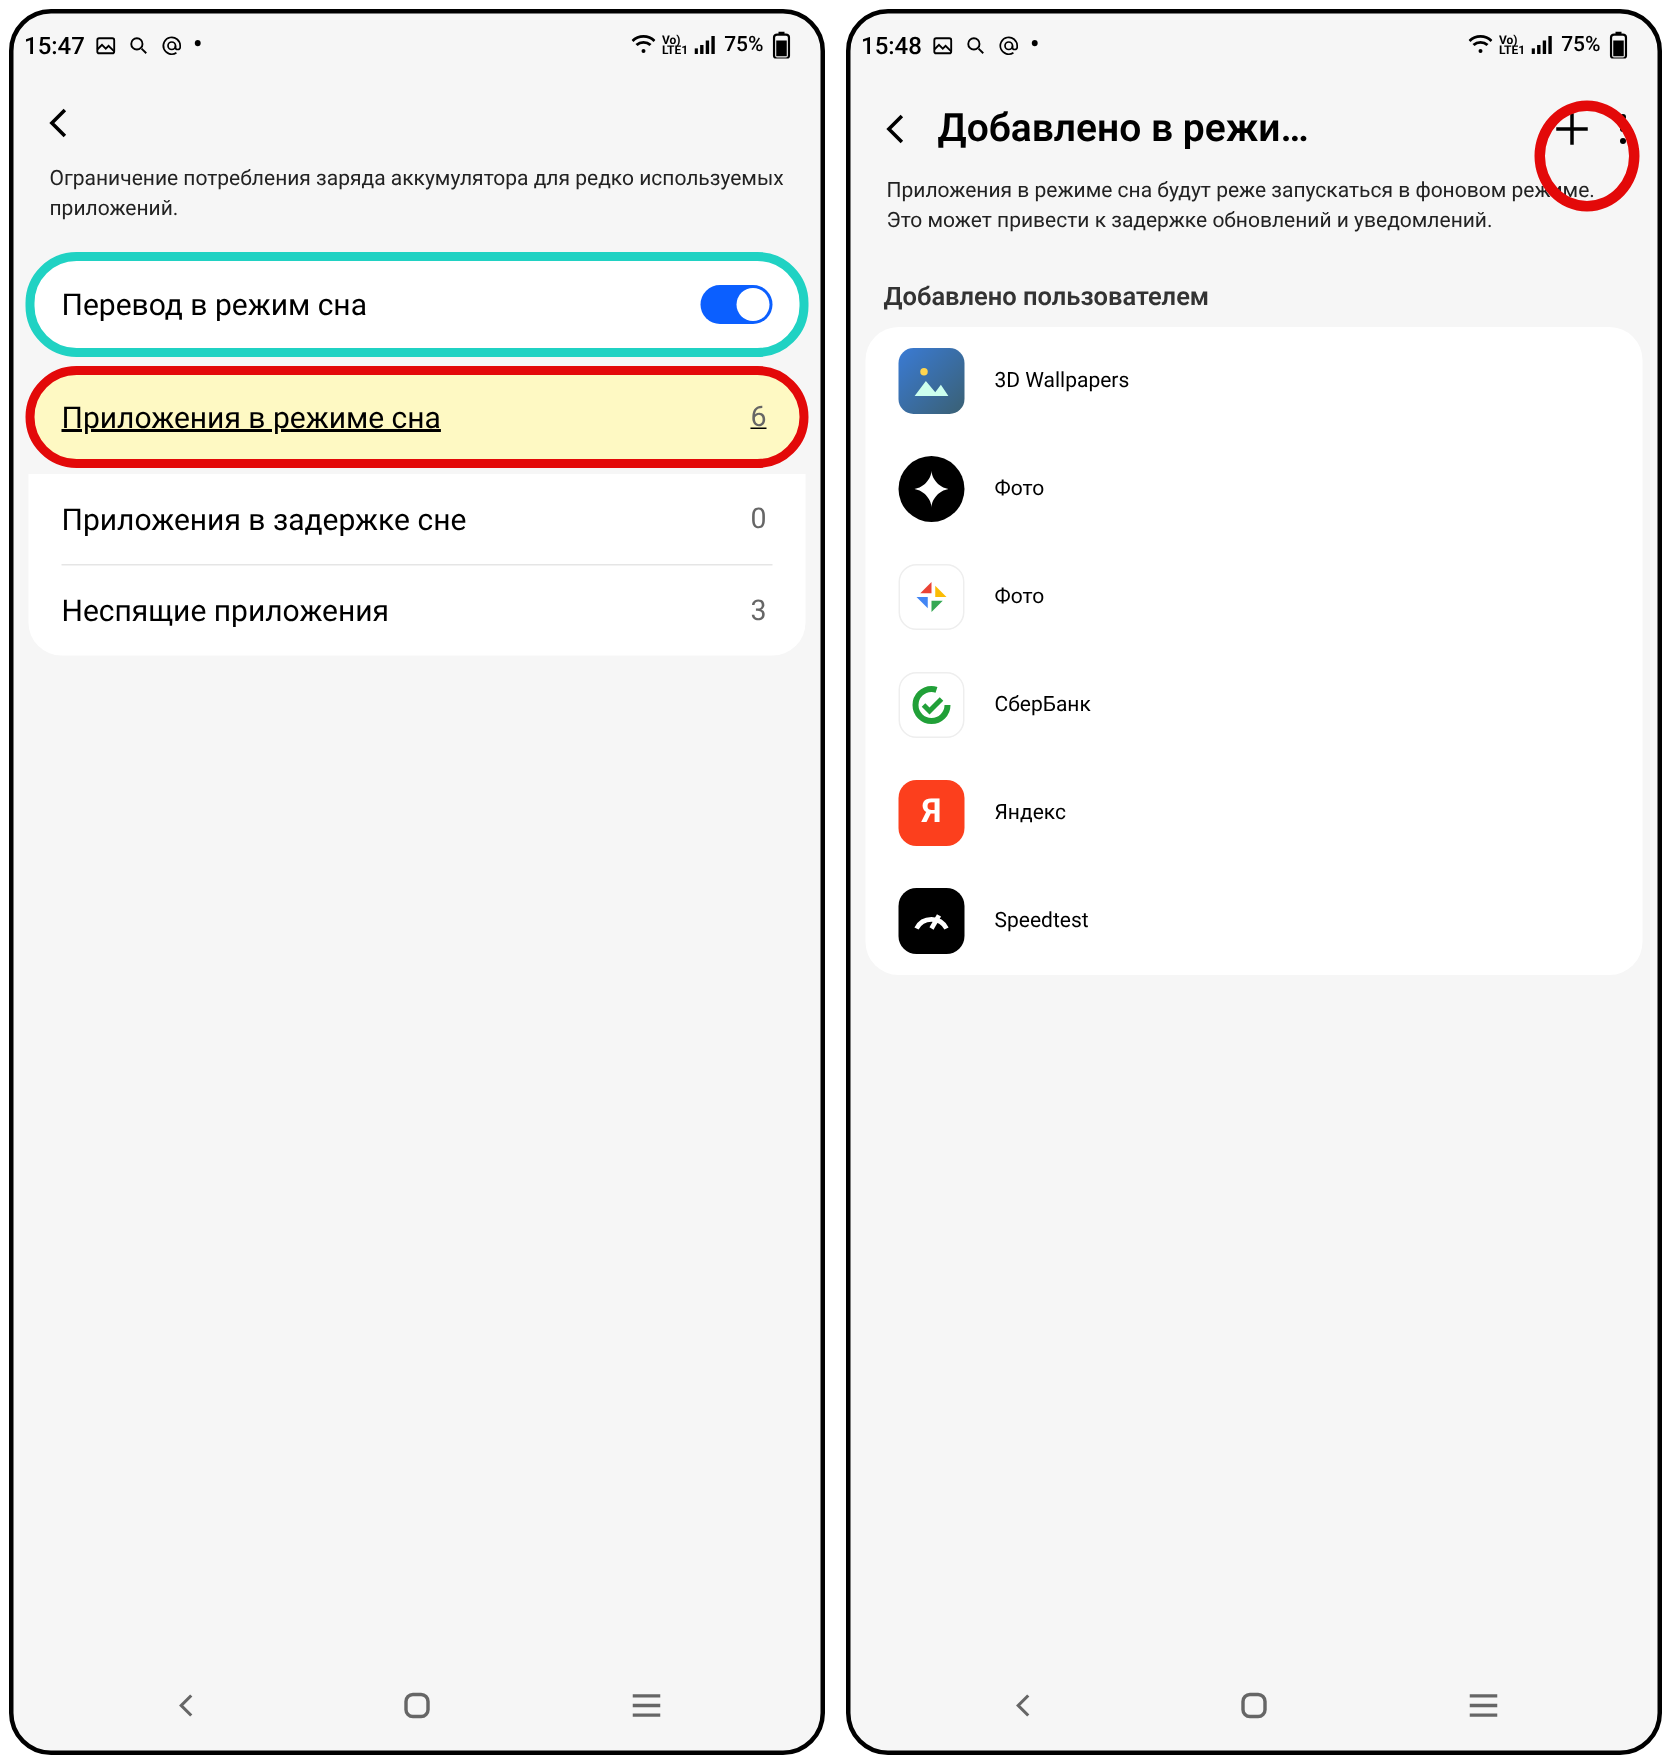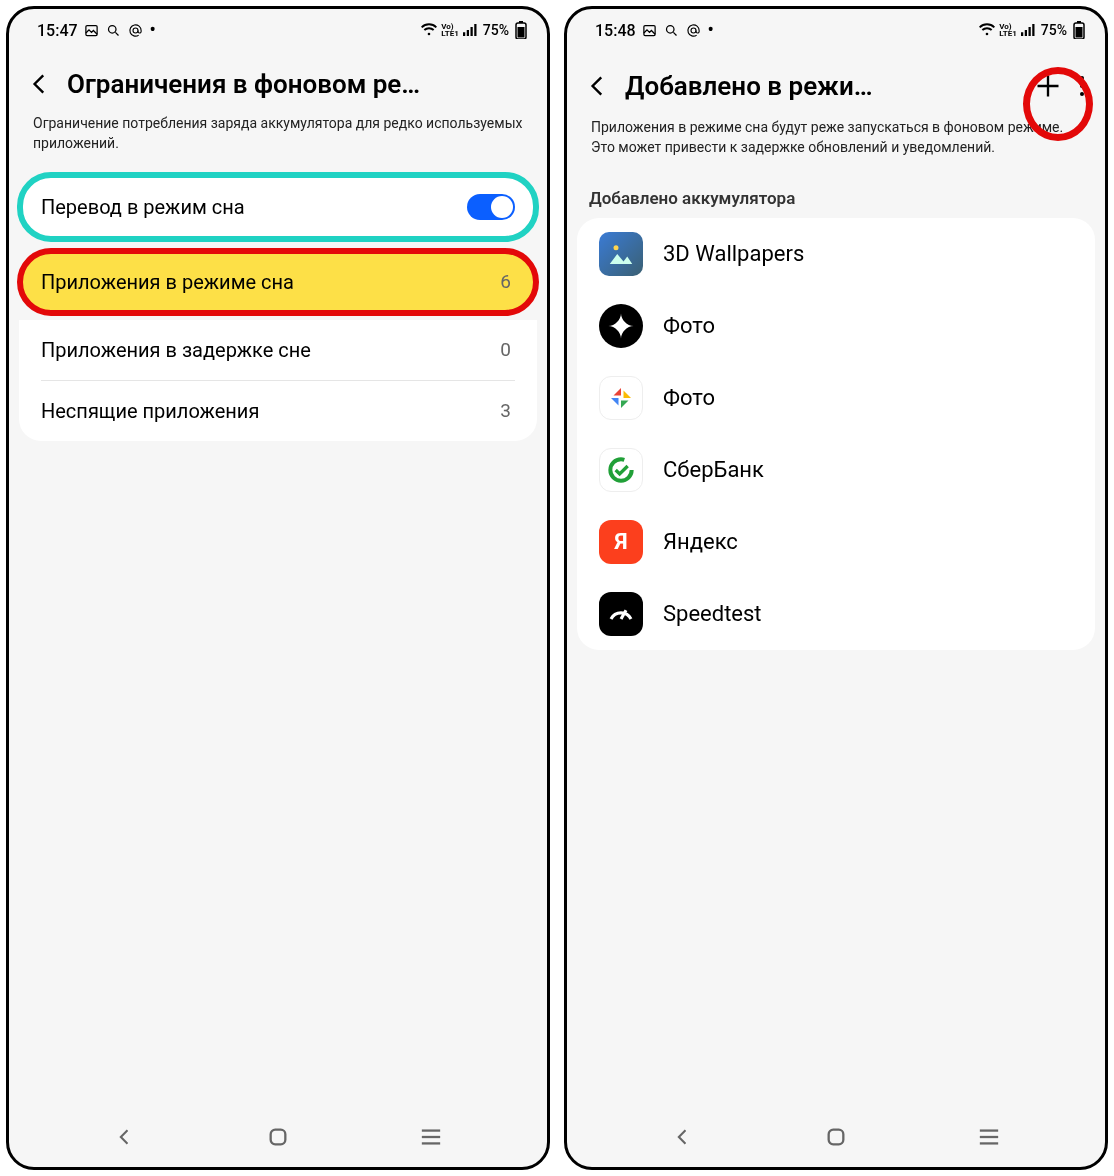--- a/index.html
+++ b/index.html
@@ -9,21 +9,21 @@
     border: 3px solid #000;
     border-radius: 28px;
     background: #f6f6f6;
     display: flex;
     flex-direction: column;
     overflow: hidden;
     position: relative;
   }
   .status-bar {
     height: 36px;
-    padding: 6px 18px 0 28px;
+    padding: 6px 18px 0 7px;
     display: flex;
     justify-content: space-between;
     align-items: center;
     font-size: 16px;
     font-weight: 500;
     color: #000;
     gap: 19px;
   }
   .status-left { display: flex; align-items: center; gap: 6px; }
   .status-right { display: flex; align-items: center; gap: 4px; font-size: 14px; }
@@ -100,21 +100,22 @@
     border-radius: 34px;
     margin: 0 8px 6px 8px;
     background: #fff;
   }
   .highlight-teal .row { padding: 16px 18px; gap: 42px; }
 
   .highlight-red {
     border: 6px solid #e30909;
     border-radius: 34px;
     margin: 0 8px 4px 8px;
-    background: #fde047;
+    background: #fef9c3;
+    text-decoration: underline;
   }
   .highlight-red .row { padding: 16px 18px; }
 
   .section-header {
     padding: 12px 22px 6px 22px;
     font-size: 17px;
     font-weight: 600;
     color: #333;
   }
 
@@ -123,21 +124,21 @@
     align-items: center;
     padding: 14px 22px;
     gap: 20px;
   }
   .app-icon {
     width: 44px; height: 44px; border-radius: 12px;
     display: flex; align-items: center; justify-content: center;
     font-size: 22px; font-weight: 700; color: #fff;
     flex-shrink: 0;
   }
-  .app-name { font-size: 22px; color: #000; }
+  .app-name { font-size: 14px; color: #000; }
 
   .nav-bar {
     margin-top: auto;
     height: 56px;
     display: flex;
     justify-content: space-around;
     align-items: center;
     padding: 0 40px 4px 40px;
   }
   .nav-btn { width: 40px; height: 40px; display: flex; align-items: center; justify-content: center; color: #555; }
@@ -198,21 +199,20 @@
         </span>
     </div>
   </div>
 
   <div class="app-bar">
     <span class="back-chevron">
       <svg width="26" height="26" viewBox="0 0 24 24" fill="none" stroke="#000" stroke-width="2.2">
           <path d="M15 4l-8 8 8 8"></path>
         </svg>
     </span>
-    <span class="app-title">Ограничения в фоновом ре…</span>
   </div>
 
   <div class="desc">Ограничение потребления заряда аккумулятора для редко используемых приложений.</div>
 
   <div class="highlight-teal">
     <div class="row">
       <span class="label">Перевод в режим сна</span>
       <span class="toggle"></span>
     </div>
   </div>
@@ -327,21 +327,21 @@
       <svg width="6" height="24" viewBox="0 0 6 24" fill="#000">
           <circle cx="3" cy="4" r="2"></circle>
           <circle cx="3" cy="12" r="2"></circle>
           <circle cx="3" cy="20" r="2"></circle>
         </svg>
     </span>
   </div>
 
   <div class="desc">Приложения в режиме сна будут реже запускаться в фоновом режиме. Это может привести к задержке обновлений и уведомлений.</div>
 
-  <div class="section-header">Добавлено аккумулятора</div>
+  <div class="section-header">Добавлено пользователем</div>
 
   <div class="card">
     <div class="app-row">
       <span class="app-icon" style="background:linear-gradient(135deg,#3a7bd5,#3a6073);border-radius:10px;">
         <svg width="30" height="30" viewBox="0 0 24 24" fill="#cfe">
             <path d="M3 20l6-8 5 6 3-4 4 6z"></path>
             <circle cx="8" cy="7" r="2" fill="#ffd54f"></circle>
           </svg>
       </span>
       <span class="app-name">3D Wallpapers</span>

